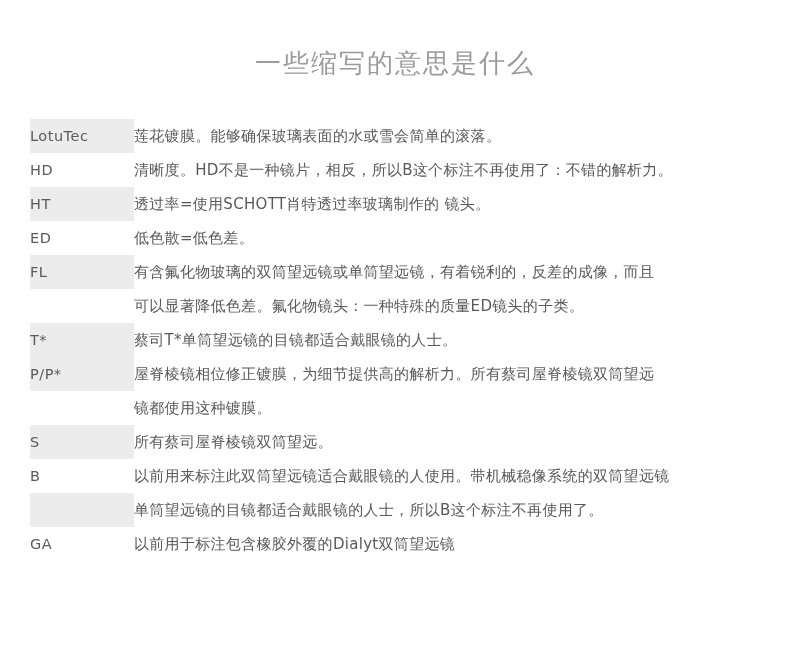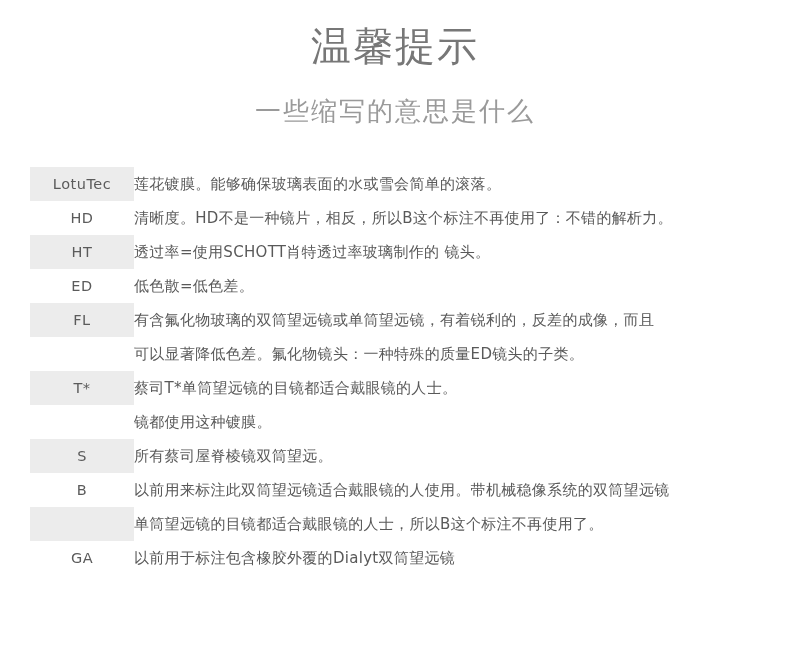--- a/index.html
+++ b/index.html
@@ -50,21 +50,20 @@
   table.glossary tr {
     height: 34px;
   }
   table.glossary td {
     vertical-align: middle;
     padding: 0;
     border: none;
   }
   td.term {
     width: 104px;
-    text-align: center;
     font-size: 14.5px;
     color: #5b5b5b;
     letter-spacing: 0.5px;
     border-bottom: 1px solid #e3e3e3;
   }
   td.term.shaded {
     background: #ececec;
   }
   td.desc {
     padding-left: 14px;
@@ -77,21 +76,20 @@
   td.nb {
     border-bottom: none;
   }
 </style>
 </head>
 <body>
 
 <div class="page">
 
   <div class="header">
-    <h1 class="title">温馨提示</h1>
     <p class="subtitle">一些缩写的意思是什么</p>
   </div>
 
   <div class="table-wrap">
     <table class="glossary">
       <tbody id="glossary-body">
           <tr>
             <td class="term shaded">LotuTec</td>
             <td class="desc">莲花镀膜。能够确保玻璃表面的水或雪会简单的滚落。</td>
           </tr>
@@ -113,20 +111,24 @@
           </tr>
           <tr>
             <td class="term nb"></td>
             <td class="desc">可以显著降低色差。氟化物镜头：一种特殊的质量ED镜头的子类。</td>
           </tr>
           <tr>
             <td class="term shaded">T*</td>
             <td class="desc">蔡司T*单筒望远镜的目镜都适合戴眼镜的人士。</td>
           </tr>
           <tr>
+            <td class="term shaded nb">P/P*</td>
+            <td class="desc nb">屋脊棱镜相位修正镀膜，为细节提供高的解析力。所有蔡司屋脊棱镜双筒望远</td>
+          </tr>
+          <tr>
             <td class="term nb"></td>
             <td class="desc">镜都使用这种镀膜。</td>
           </tr>
           <tr>
             <td class="term shaded">S</td>
             <td class="desc">所有蔡司屋脊棱镜双筒望远。</td>
           </tr>
           <tr>
             <td class="term nb">B</td>
             <td class="desc nb">以前用来标注此双筒望远镜适合戴眼镜的人使用。带机械稳像系统的双筒望远镜</td>

